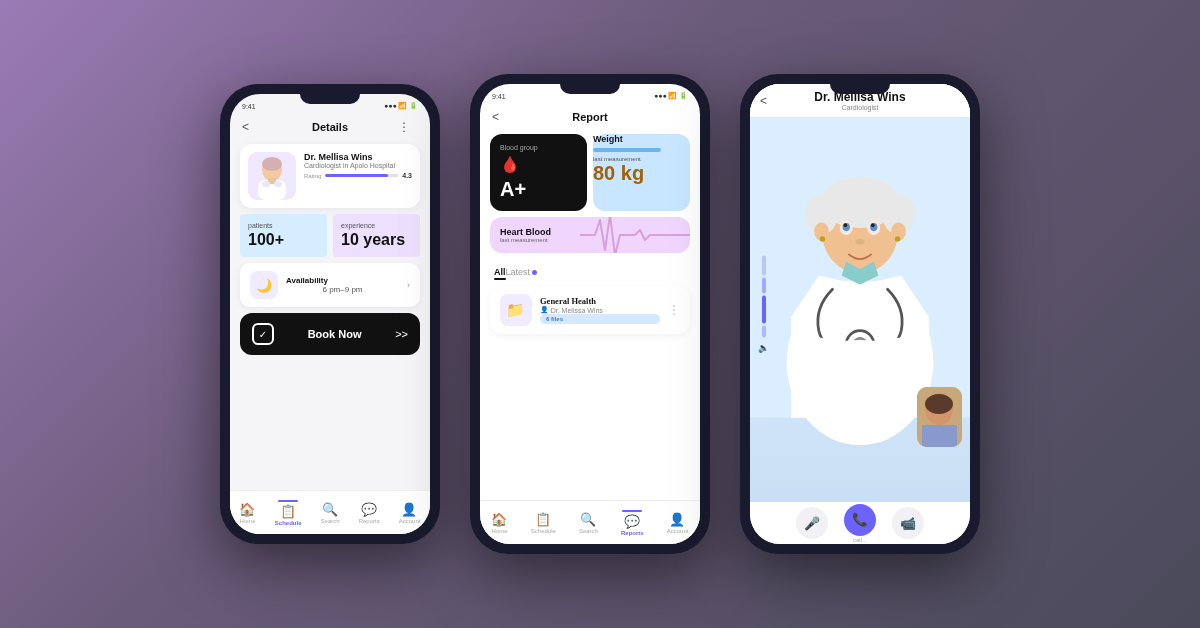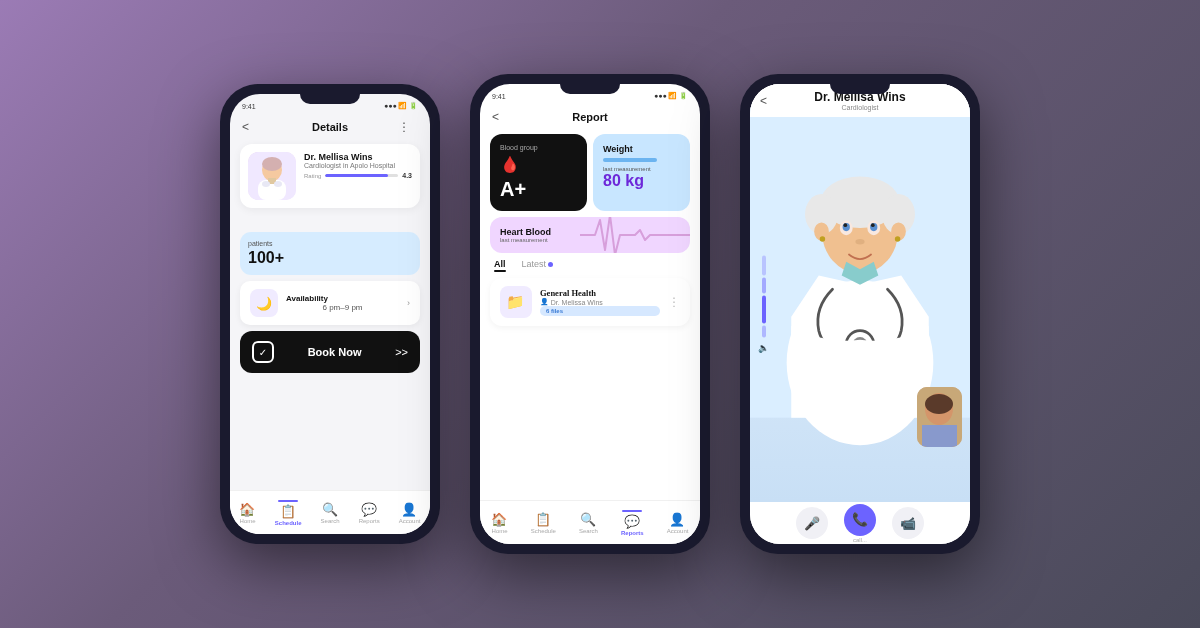--- a/index.html
+++ b/index.html
@@ -144,25 +144,24 @@
       border-radius: 2px;
     }
     .rating-num { font-size: 7px; color: #333; font-weight: 600; }
 
     .stats-row {
       display: flex;
       gap: 6px;
     }
     .stat-card {
       flex: 1;
-      border-radius: 11px;
+      border-radius: 4px;
       padding: 8px;
       display: flex;
       flex-direction: column;
-      margin-top: 18px;
     }
     .stat-card.blue { background: #d6ecff; }
     .stat-card.purple { background: #ede0ff; }
     .stat-label { font-size: 7px; color: #555; }
     .stat-value { font-size: 16px; font-weight: 800; color: #111; margin-top: 2px; }
 
     .section-title {
       font-size: 8px;
       font-weight: 700;
       color: #111;
@@ -267,32 +266,31 @@
       border-radius: 12px;
       padding: 10px;
       color: white;
     }
     .blood-label { font-size: 7px; color: #aaa; }
     .blood-value { font-size: 20px; font-weight: 800; }
 
     .weight-card {
       background: #c8e6ff;
       border-radius: 12px;
-      padding: 10px;
     }
     .weight-title { font-size: 9px; font-weight: 700; color: #111; }
     .weight-bar {
       height: 4px;
       background: #6cb4f0;
       border-radius: 2px;
       margin: 4px 0;
       width: 70%;
     }
     .weight-sub { font-size: 6px; color: #555; }
-    .weight-value { font-size: 16px; font-weight: 800; color: #6d28d9; }
+    .weight-value { font-size: 20px; font-weight: 800; color: #a16207; }
 
     .heart-card {
       background: #f0d6ff;
       border-radius: 12px;
       padding: 10px;
       grid-column: span 2;
       position: relative;
       overflow: hidden;
     }
     .heart-title { font-size: 9px; font-weight: 700; color: #111; }
@@ -301,22 +299,22 @@
     .heartbeat-svg {
       position: absolute;
       right: 0;
       top: 50%;
       transform: translateY(-50%);
       opacity: 0.7;
     }
 
     .tabs-row {
       display: flex;
-      gap: 16px;
       padding: 0 4px;
+      margin-top: 8px;
     }
     .tab {
       font-size: 9px;
       color: #999;
       padding-bottom: 3px;
       cursor: pointer;
       position: relative;
     }
     .tab.active {
       color: #111;
@@ -506,20 +504,24 @@
             <span class="rating-num">4.3</span>
           </div>
         </div>
       </div>
 
       <div class="stats-row">
         <div class="stat-card blue">
           <span class="stat-label">patients</span>
           <span class="stat-value">100+</span>
         </div>
+        <div class="stat-card purple">
+          <span class="stat-label">experience</span>
+          <span class="stat-value">10 years</span>
+        </div>
       </div>
 
 
       <div class="avail-card">
         <div class="avail-icon">🌙</div>
         <div class="avail-info">
           <div class="avail-title">Availability</div>
           <div class="avail-time">6 pm–9 pm</div>
         </div>
         <div class="avail-arrow">›</div>

